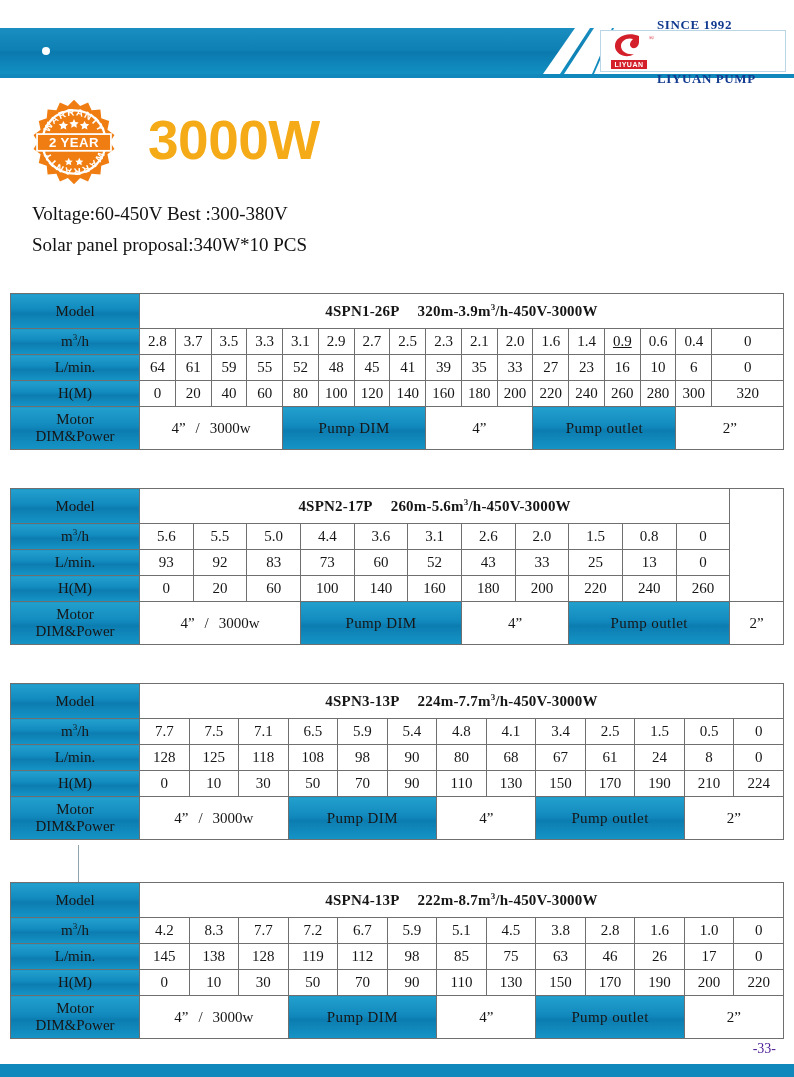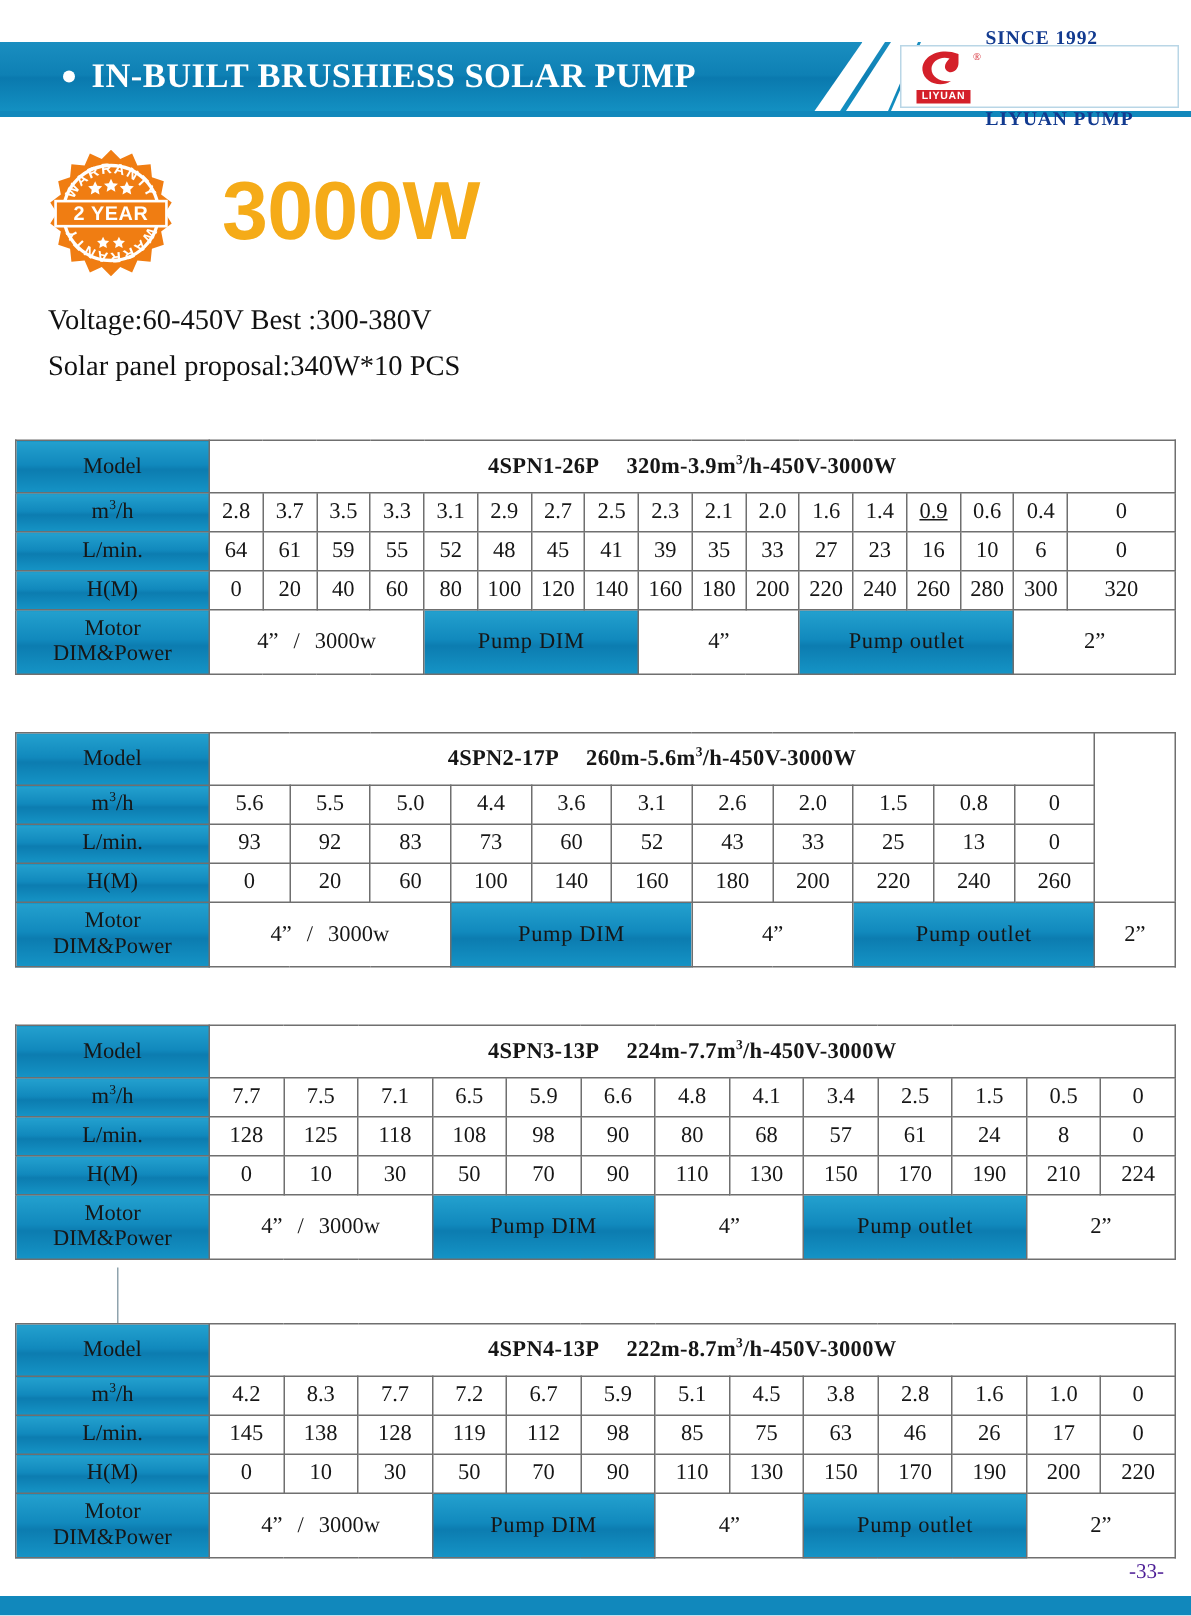--- a/index.html
+++ b/index.html
@@ -216,21 +216,20 @@
 </style>
 </head>
 <body>
 
 <div class="header-wrap">
   <div class="header-bar"></div>
   <div class="header-slash slash-a"></div>
   <div class="header-slash slash-b"></div>
   <div class="header-title">
     <span class="title-dot"></span>
-    <span>IN-BUILT BRUSHIESS SOLAR PUMP</span>
   </div>
 </div>
 <div class="header-underline"></div>
 
 <div class="logo-box">
   <div class="logo-mark">
     <svg width="34" height="26" viewBox="0 0 34 26" aria-hidden="true">
       <path d="M27 3 C14 -2, 2 5, 3 14 C4 22, 15 26, 22 21 C16 22, 9 19, 9 13 C9 8, 15 4, 21 6 C18 9, 17 12, 19 14 C22 17, 27 14, 27 9 Z" fill="#d4202a"></path>
     </svg>
     <span class="logo-word">LIYUAN</span>
@@ -413,40 +412,40 @@
         <td class="lbl">Model</td>
         <td class="model-title" colspan="13">4SPN3-13P<span class="gap"></span>224m-7.7m<sup>3</sup>/h-450V-3000W</td>
       </tr>
       <tr>
         <td class="lbl">m<sup>3</sup>/h</td>
         <td colspan="1">7.7</td>
         <td colspan="1">7.5</td>
         <td colspan="1">7.1</td>
         <td colspan="1">6.5</td>
         <td colspan="1">5.9</td>
-        <td colspan="1">6.6</td>
+        <td colspan="1">5.4</td>
         <td colspan="1">4.8</td>
         <td colspan="1">4.1</td>
         <td colspan="1">3.4</td>
         <td colspan="1">2.5</td>
         <td colspan="1">1.5</td>
         <td colspan="1">0.5</td>
         <td colspan="1">0</td>
       </tr>
       <tr>
         <td class="lbl">L/min.</td>
         <td colspan="1">128</td>
         <td colspan="1">125</td>
         <td colspan="1">118</td>
         <td colspan="1">108</td>
         <td colspan="1">98</td>
         <td colspan="1">90</td>
         <td colspan="1">80</td>
         <td colspan="1">68</td>
-        <td colspan="1">57</td>
+        <td colspan="1">67</td>
         <td colspan="1">61</td>
         <td colspan="1">24</td>
         <td colspan="1">8</td>
         <td colspan="1">0</td>
       </tr>
       <tr>
         <td class="lbl">H(M)</td>
         <td colspan="1">0</td>
         <td colspan="1">10</td>
         <td colspan="1">30</td>

